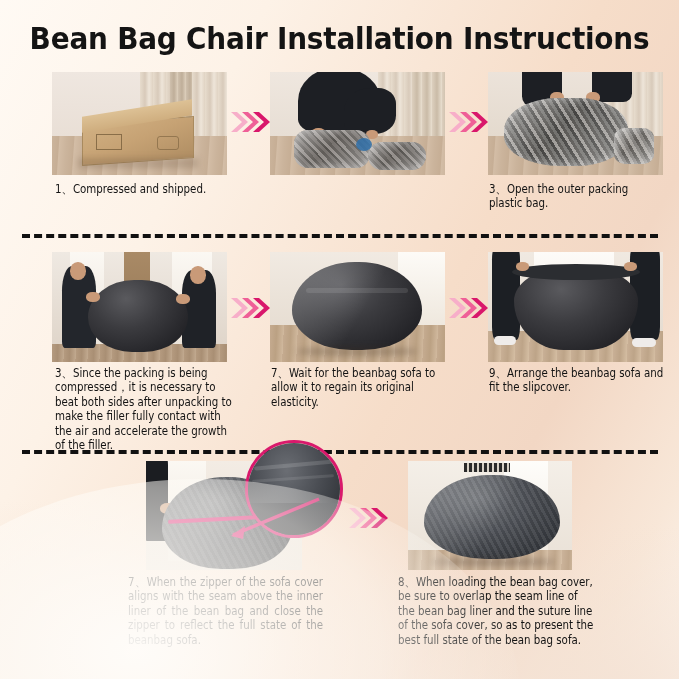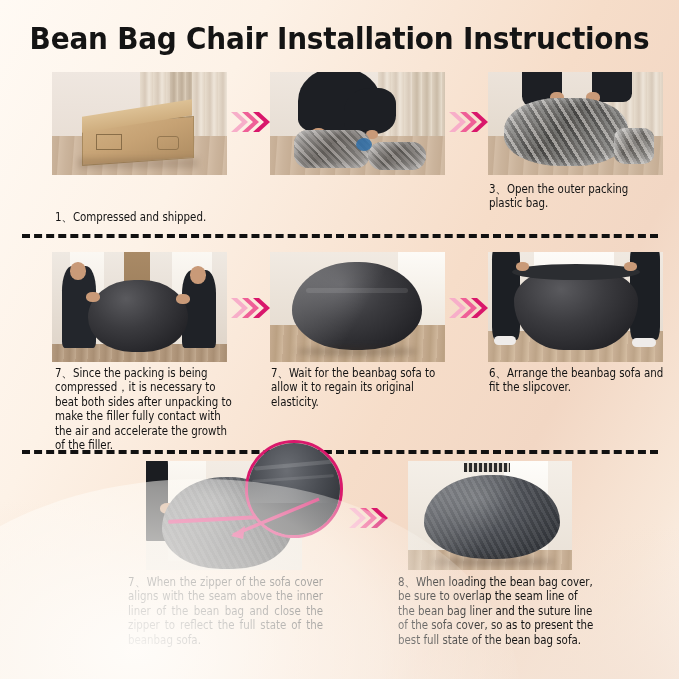--- a/index.html
+++ b/index.html
@@ -135,21 +135,21 @@
                   background:repeating-linear-gradient(58deg,#6b6a67 0 3px,#3b3a38 3px 6px,#9a9793 6px 9px,#4f4d4a 9px 12px);">
         <div class="vacfilm"></div>
       </div>
       <div class="vac" style="left:126px;top:56px;width:40px;height:36px;border-radius:28%;
                   background:repeating-linear-gradient(60deg,#7d7a76 0 3px,#56534f 3px 6px,#a39f9a 6px 9px);">
         <div class="vacfilm"></div>
       </div>
     </div>
   </div>
 
-  <div class="cap" style="left:55px;top:182px;width:180px;margin-top:28px;">1、Compressed and shipped.</div>
+  <div class="cap" style="left:55px;top:182px;width:180px;">1、Compressed and shipped.</div>
   <div class="cap" style="left:489px;top:182px;width:176px;">3、Open the outer packing plastic bag.</div>
 
   <div class="divider" style="left:22px;top:234px;width:636px;"></div>
 
   <div class="ph" style="left:52px;top:252px;width:175px;height:110px;">
     <div class="room">
       <div class="wall" style="height:100%;background:linear-gradient(180deg,#efe9e2,#ddd2c6);"></div>
       <div class="win" style="left:18px;width:34px;bottom:0;background:linear-gradient(180deg,#fbf8f3,#e9e1d6);"></div>
       <div class="win" style="left:120px;width:40px;bottom:0;background:linear-gradient(180deg,#fbf8f3,#e9e1d6);"></div>
       <div style="position:absolute;left:72px;top:0;width:26px;bottom:0;background:linear-gradient(180deg,#a98a66,#8e7150);"></div>
@@ -198,23 +198,23 @@
       <div class="person" style="left:142px;top:-6px;width:30px;height:94px;border-radius:14%;background:#1c1f24;"></div>
       <div style="position:absolute;left:6px;top:84px;width:22px;height:9px;background:#efecea;border-radius:6px;"></div>
       <div style="position:absolute;left:144px;top:86px;width:24px;height:9px;background:#efecea;border-radius:6px;"></div>
       <div class="bag-dark" style="left:26px;top:16px;width:124px;height:82px;border-radius:42% 42% 40% 40%/40% 40% 60% 60%;"></div>
       <div style="position:absolute;left:24px;top:12px;width:128px;height:16px;border-radius:50%;background:#2b2d31;"></div>
       <div class="skin" style="left:28px;top:10px;width:13px;height:9px;"></div>
       <div class="skin" style="left:136px;top:10px;width:13px;height:9px;"></div>
     </div>
   </div>
 
-  <div class="cap" style="left:55px;top:366px;width:185px;">7、Since the packing is being compressed，it is necessary to beat both sides after unpacking to make the filler fully contact with the air and accelerate the growth of the filler.</div>
+  <div class="cap" style="left:55px;top:366px;width:185px;">3、Since the packing is being compressed，it is necessary to beat both sides after unpacking to make the filler fully contact with the air and accelerate the growth of the filler.</div>
   <div class="cap" style="left:271px;top:366px;width:185px;">7、Wait for the beanbag sofa to allow it to regain its original elasticity.</div>
-  <div class="cap" style="left:489px;top:366px;width:176px;">6、Arrange the beanbag sofa and fit the slipcover.</div>
+  <div class="cap" style="left:489px;top:366px;width:176px;">9、Arrange the beanbag sofa and fit the slipcover.</div>
 
   <div class="divider" style="left:22px;top:450px;width:636px;"></div>
 
   <div class="ph" style="left:146px;top:461px;width:156px;height:109px;">
     <div class="room">
       <div class="wall" style="height:100%;background:linear-gradient(180deg,#f3ece4,#e8dfd4);"></div>
       <div class="win" style="left:22px;width:38px;bottom:8%;background:linear-gradient(180deg,#fbf8f3,#ece5da);"></div>
       <div class="person" style="left:-2px;top:-6px;width:24px;height:86px;border-radius:12%;background:#1b1d21;"></div>
       <div class="skin" style="left:14px;top:42px;width:16px;height:11px;"></div>
       <div class="bag-plush" style="left:16px;top:16px;width:130px;height:92px;">

